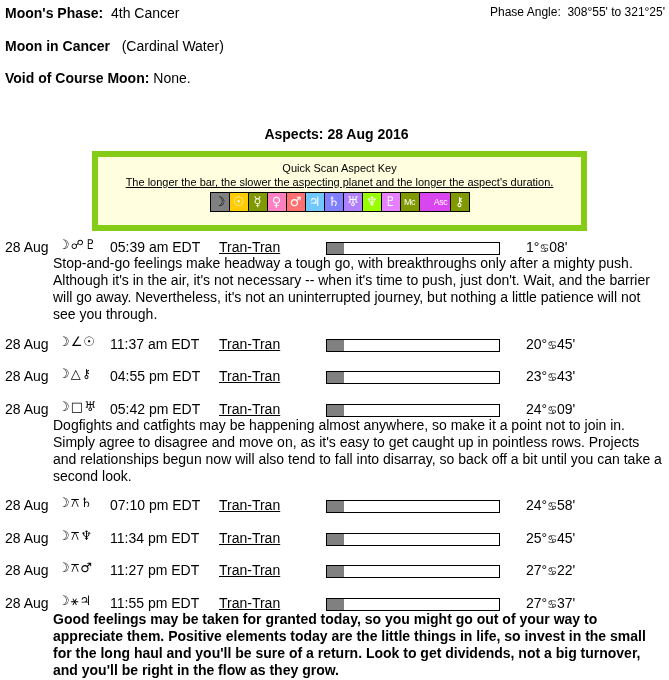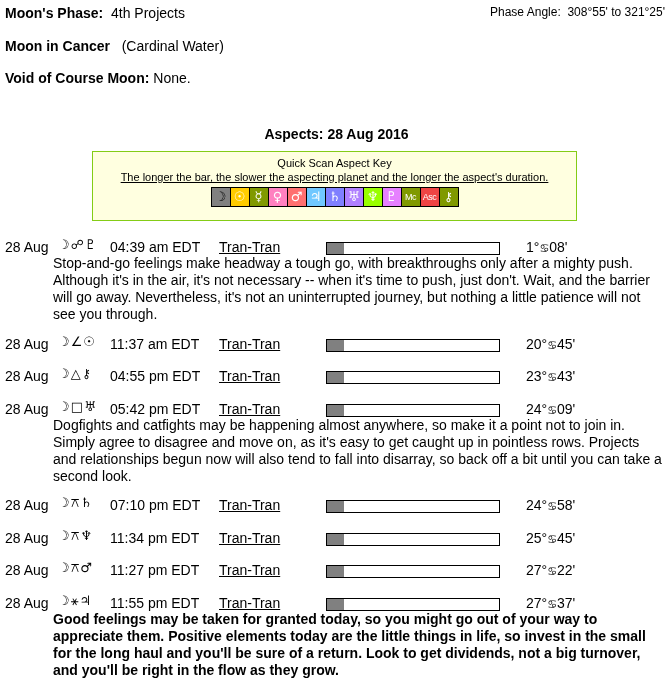--- a/index.html
+++ b/index.html
@@ -6,21 +6,21 @@
   body {
     width: 669px; height: 680px; overflow: hidden; position: relative;
     font-family: "Liberation Sans", sans-serif; color: #000;
   }
   .hdr { position: absolute; left: 5px; font-size: 14px; white-space: nowrap; }
   .hdr b { font-weight: bold; }
   .phase-angle { position: absolute; top: 5px; right: 4px; font-size: 12px; white-space: nowrap; }
   .aspects-title { position: absolute; top: 126px; left: 0; width: 669px; text-align: center; font-weight: bold; font-size: 14px; padding-left: 2px; }
   .keybox {
     position: absolute; left: 92px; top: 151px; width: 483px; height: 68px;
-    background: #ffffe0; border: 1px solid #84cc16; text-align: center;
+    background: #ffffe0; border: 6px solid #84cc16; text-align: center;
     font-size: 11px;
   }
   .keybox .k1 { margin-top: 4px; height: 14px; line-height: 14px; }
   .keybox .k2 { height: 14px; line-height: 14px; text-decoration: underline; }
   .keystrip { display: inline-flex; margin-top: 3px; border: 1px solid #000; }
   .keycell {
     width: 18px; height: 18px; border-right: 1px solid #000;
     display: flex; align-items: center; justify-content: center;
     font-family: "DejaVu Sans", sans-serif; font-size: 13px; line-height: 18px; color: #fff;
   }
@@ -36,21 +36,21 @@
   .row .bar .fill { height: 100%; background: #808080; }
   .row .pos { position: absolute; left: 526px; top: 3px; }
   .row .pos .sign { font-family: "DejaVu Sans", sans-serif; font-size: 11px; }
   .desc { position: absolute; left: 53px; width: 612px; font-size: 14px; line-height: 17px; }
 </style>
 </head>
 <body>
 
 <div class="hdr" style="top:5px;">
   <b>Moon's Phase:</b>&nbsp;
-  <span>4th Projects</span>
+  <span>4th Cancer</span>
 </div>
 <div class="phase-angle">
   <span>Phase Angle:</span>&nbsp;
   <span>308°55' to 321°25'</span>
 </div>
 <div class="hdr" style="top:38px;">
   <b>Moon in Cancer</b>&nbsp;&nbsp;
   <span>(Cardinal Water)</span>
 </div>
 <div class="hdr" style="top:70px;">
@@ -68,30 +68,30 @@
       <div class="keycell" style="background: rgb(255, 204, 0);">☉</div>
       <div class="keycell" style="background: rgb(128, 153, 0);">☿</div>
       <div class="keycell" style="background: rgb(255, 128, 192);">♀</div>
       <div class="keycell" style="background: rgb(255, 112, 112);">♂</div>
       <div class="keycell" style="background: rgb(112, 200, 255);">♃</div>
       <div class="keycell" style="background: rgb(128, 128, 255);">♄</div>
       <div class="keycell" style="background: rgb(176, 128, 255);">♅</div>
       <div class="keycell" style="background: rgb(153, 255, 0);">♆</div>
       <div class="keycell" style="background: rgb(230, 128, 255);">♇</div>
       <div class="keycell txt" style="background: rgb(128, 153, 0);">Mc</div>
-      <div class="keycell txt" style="background: #ef4444;">Asc</div>
+      <div class="keycell txt" style="background: #d946ef; padding-left: 12px;">Asc</div>
       <div class="keycell" style="background: rgb(128, 153, 0);">⚷</div>
     </div>
 </div>
 
 <div id="aspect-list">
     <div class="row" style="top: 236px;">
       <span class="date">28 Aug</span>
       <span class="glyphs">☽☍♇</span>
-      <span class="time">04:39 am EDT</span>
+      <span class="time">05:39 am EDT</span>
       <span class="kind">Tran-Tran</span>
       <div class="bar">
         <div class="fill" style="width:17px"></div>
       </div>
       <span class="pos"><span>1°</span><span class="sign">♋</span><span>08'</span></span>
     </div>
     <div class="desc" style="top: 255px;">Stop-and-go feelings make headway a tough go, with breakthroughs only after a mighty push. Although it's in the air, it's not necessary -- when it's time to push, just don't. Wait, and the barrier will go away. Nevertheless, it's not an uninterrupted journey, but nothing a little patience will not see you through.</div>
     <div class="row" style="top: 333px;">
       <span class="date">28 Aug</span>
       <span class="glyphs">☽∠☉</span>

